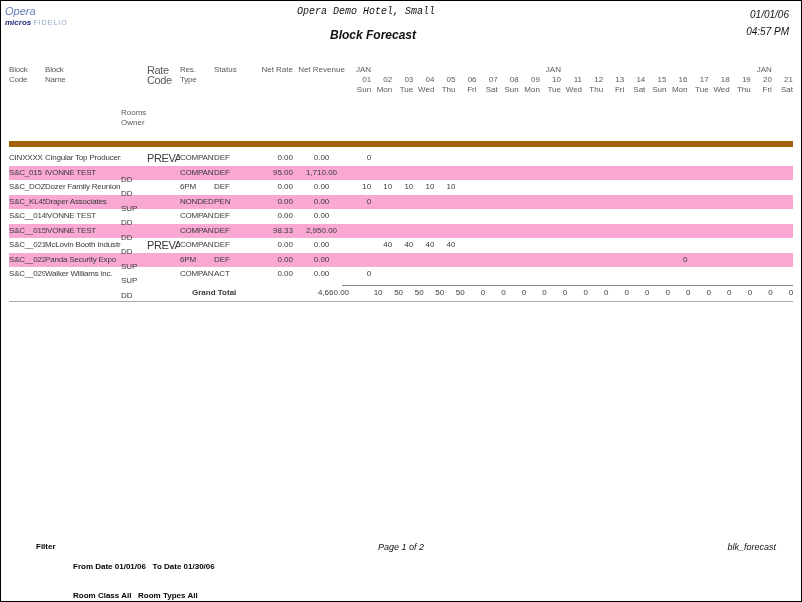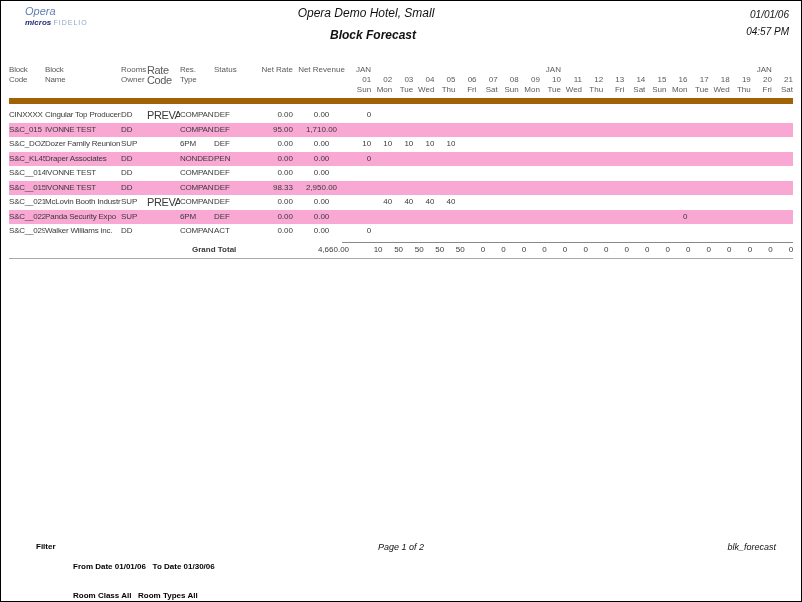--- a/index.html
+++ b/index.html
@@ -1,44 +1,44 @@
 <!DOCTYPE html>
 <html><head>
 <meta charset="utf-8">
 <style>
   html,body{margin:0;padding:0;background:#fff;}
   .page{position:relative;width:800px;height:600px;border:1px solid #000;background:#fff;
         font-family:"Liberation Sans",sans-serif;overflow:hidden;}
 
   
-  .logo{position:absolute;left:24px;top:3px;line-height:12px;white-space:nowrap;}
+  .logo{position:absolute;left:4px;top:3px;line-height:12px;white-space:nowrap;}
   .logo-opera{font-size:11px;font-style:italic;color:#5f7db2;}
   .logo-brand{font-size:8px;display:block;margin-top:0px;}
   .micros{font-weight:bold;font-style:italic;color:#1f2a7a;}
   .fidelio{color:#8fa6c9;letter-spacing:1px;font-size:7px;}
   .hotel-name{position:absolute;top:5px;left:0;right:70px;text-align:center;
-              font-style:italic;font-size:12px;color:#111;}
+              font-style:italic;font-size:10px;color:#111;font-family:Liberation Mono, monospace;}
   .report-title{position:absolute;top:27px;left:0;right:56px;text-align:center;
                 font-style:italic;font-weight:bold;font-size:12px;color:#111;}
   .datetime{position:absolute;right:12px;top:5px;text-align:right;font-style:italic;
             font-size:10px;color:#111;line-height:17px;}
 
   
   .report-table{position:absolute;left:8px;right:8px;top:64px;font-size:8px;color:#3a3a3a;}
   .hrow{display:flex;color:#5a5a5a;border-bottom:6px solid #a16207;padding-bottom:3px;}
   .hcol{white-space:nowrap;overflow:hidden;}
   .hl{height:10px;line-height:10px;}
   .tbody{margin-top:4px;}
   .trow{display:flex;height:14.5px;line-height:14.5px;align-items:center;}
   .stripe{background:#f9a8d4;}
   .trow>div{white-space:nowrap;overflow:hidden;}
   .num{text-align:right;}
   .c-code{width:36px;letter-spacing:-0.2px;}
   .c-name{width:76px;letter-spacing:-0.2px;}
-  .c-owner{width:26px;}
+  .c-owner{width:26px;margin-top:43px;}
   .c-rate{width:33px;letter-spacing:-0.4px;font-size:11px;}
   .c-res{width:34px;letter-spacing:-0.2px;}
   .c-status{width:27px;}
   .c-nrate{width:52px;text-align:right;}
   .c-nrev{width:57px;text-align:center;}
   .c-day{flex:1;min-width:0;text-align:right;}
   .gt-topline{height:1px;background:#888;margin-left:333px;margin-top:3px;}
   .gt-row{display:flex;height:14px;line-height:14px;align-items:center;}
   .gt-label{width:61px;padding-left:12px;white-space:nowrap;font-weight:bold;}
   .bottom-line{height:1px;background:#aaa;margin-top:1px;}

